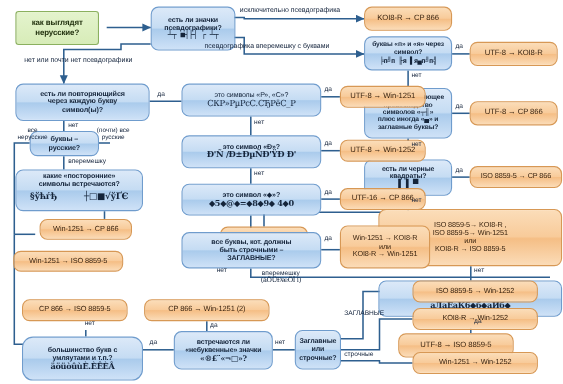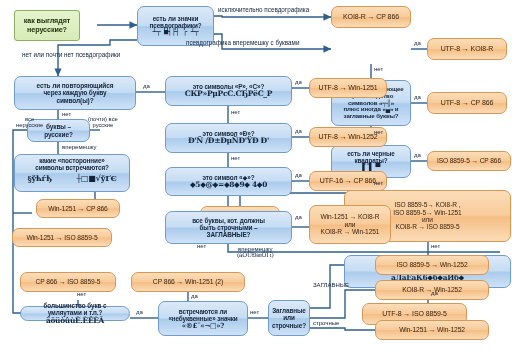--- a/index.html
+++ b/index.html
@@ -116,35 +116,40 @@
       <path d="M188,301 L188,292"></path>
 
       <path d="M248,318 L268,318"></path>
 
       <path d="M310,308 L330,308 L330,265 L375,265"></path>
       <path d="M310,318 L345,318 L345,290 L375,290"></path>
       <path d="M310,328 L345,328 L345,330 L375,330"></path>
     </g>
   </svg>
 
-  <div class="node start" style="left:14px;top:10px;width:66px;height:31px;font-size:7.2px;font-weight:bold;align-items:center;">
+  <div class="node start" style="left:14px;top:10px;width:76px;height:31px;font-size:7.2px;font-weight:bold;align-items:center;">
     <span class="t">как выглядят</span>
     <span class="t">нерусские?</span>
   </div>
 
   <div class="node dec" style="left:137px;top:6px;width:77px;height:40px;font-size:6.4px;font-weight:bold;">
     <span class="t">есть ли значки</span>
     <span class="t">псевдографики?</span>
     <span class="t glyph" style="font-size:7px;">┴┬ ■┤├┤ ┌ ┴┬</span>
   </div>
 
   <div class="node act" style="left:331px;top:6px;width:80px;height:22px;font-size:7px;">
     <span class="t">KOI8-R → CP 866</span>
   </div>
 
+  <div class="node dec" style="left:331px;top:33px;width:80px;height:31px;font-size:6.1px;font-weight:bold;">
+    <span class="t">буквы «п» и «я» через</span>
+    <span class="t">символ?</span>
+    <span class="t glyph" style="font-size:6.4px;">╞п╝п ╟я ▌я▄п╝п╣</span>
+  </div>
 
   <div class="node act" style="left:427px;top:38px;width:80px;height:22px;font-size:7px;">
     <span class="t">UTF-8 → KOI8-R</span>
   </div>
 
   <div class="node dec" style="left:331px;top:80px;width:80px;height:46px;font-size:6.1px;font-weight:bold;">
     <span class="t">есть ли подавляющее</span>
     <span class="t">превосходство</span>
     <span class="t">символов «╤╢»</span>
     <span class="t">плюс иногда «▄» и</span>
@@ -185,21 +190,21 @@
   <div class="node act" style="left:362px;top:303px;width:105px;height:22px;font-size:7px;">
     <span class="t">UTF-8 → ISO 8859-5</span>
   </div>
 
   <div class="node dec" style="left:14px;top:76px;width:122px;height:34px;font-size:6.5px;font-weight:bold;">
     <span class="t">есть ли повторяющийся</span>
     <span class="t">через каждую букву</span>
     <span class="t">символ(ы)?</span>
   </div>
 
-  <div class="node dec" style="left:165px;top:76px;width:127px;height:30px;font-size:6.4px;font-weight:bold;">
+  <div class="node dec" style="left:165px;top:76px;width:127px;height:30px;font-size:6.4px;font-weight:normal;">
     <span class="t">это символы «Р», «С»?</span>
     <span class="t serifglyph" style="font-size:7.6px;">СКР»РµРсС.СЂРёС_Р</span>
   </div>
 
   <div class="node act" style="left:309px;top:78px;width:78px;height:20px;font-size:7px;">
     <span class="t">UTF-8 → Win-1251</span>
   </div>
 
   <div class="node dec" style="left:165px;top:123px;width:127px;height:30px;font-size:6.4px;font-weight:bold;">
     <span class="t">это символ «Ð»?</span>
@@ -238,21 +243,21 @@
   </div>
 
   <div class="node act" style="left:12px;top:228px;width:100px;height:19px;font-size:6.7px;">
     <span class="t">Win-1251 → ISO 8859-5</span>
   </div>
 
   <div class="node act" style="left:20px;top:272px;width:96px;height:20px;font-size:6.7px;">
     <span class="t">CP 866 → ISO 8859-5</span>
   </div>
 
-  <div class="node dec" style="left:20px;top:306px;width:110px;height:15px;font-size:6.4px;font-weight:bold;border-radius:10px;">
+  <div class="node dec" style="left:20px;top:306px;width:110px;height:40px;font-size:6.4px;font-weight:bold;border-radius:10px;">
     <span class="t">большинство букв с</span>
     <span class="t">умляутами и т.п.?</span>
     <span class="t serifglyph" style="font-size:7.4px;">äöüòûùÈ.ÈÊÈÂ</span>
   </div>
 
   <div class="node dec" style="left:165px;top:211px;width:127px;height:33px;font-size:6.4px;font-weight:bold;">
     <span class="t">все буквы, кот. должны</span>
     <span class="t">быть строчными –</span>
     <span class="t">ЗАГЛАВНЫЕ?</span>
   </div>

